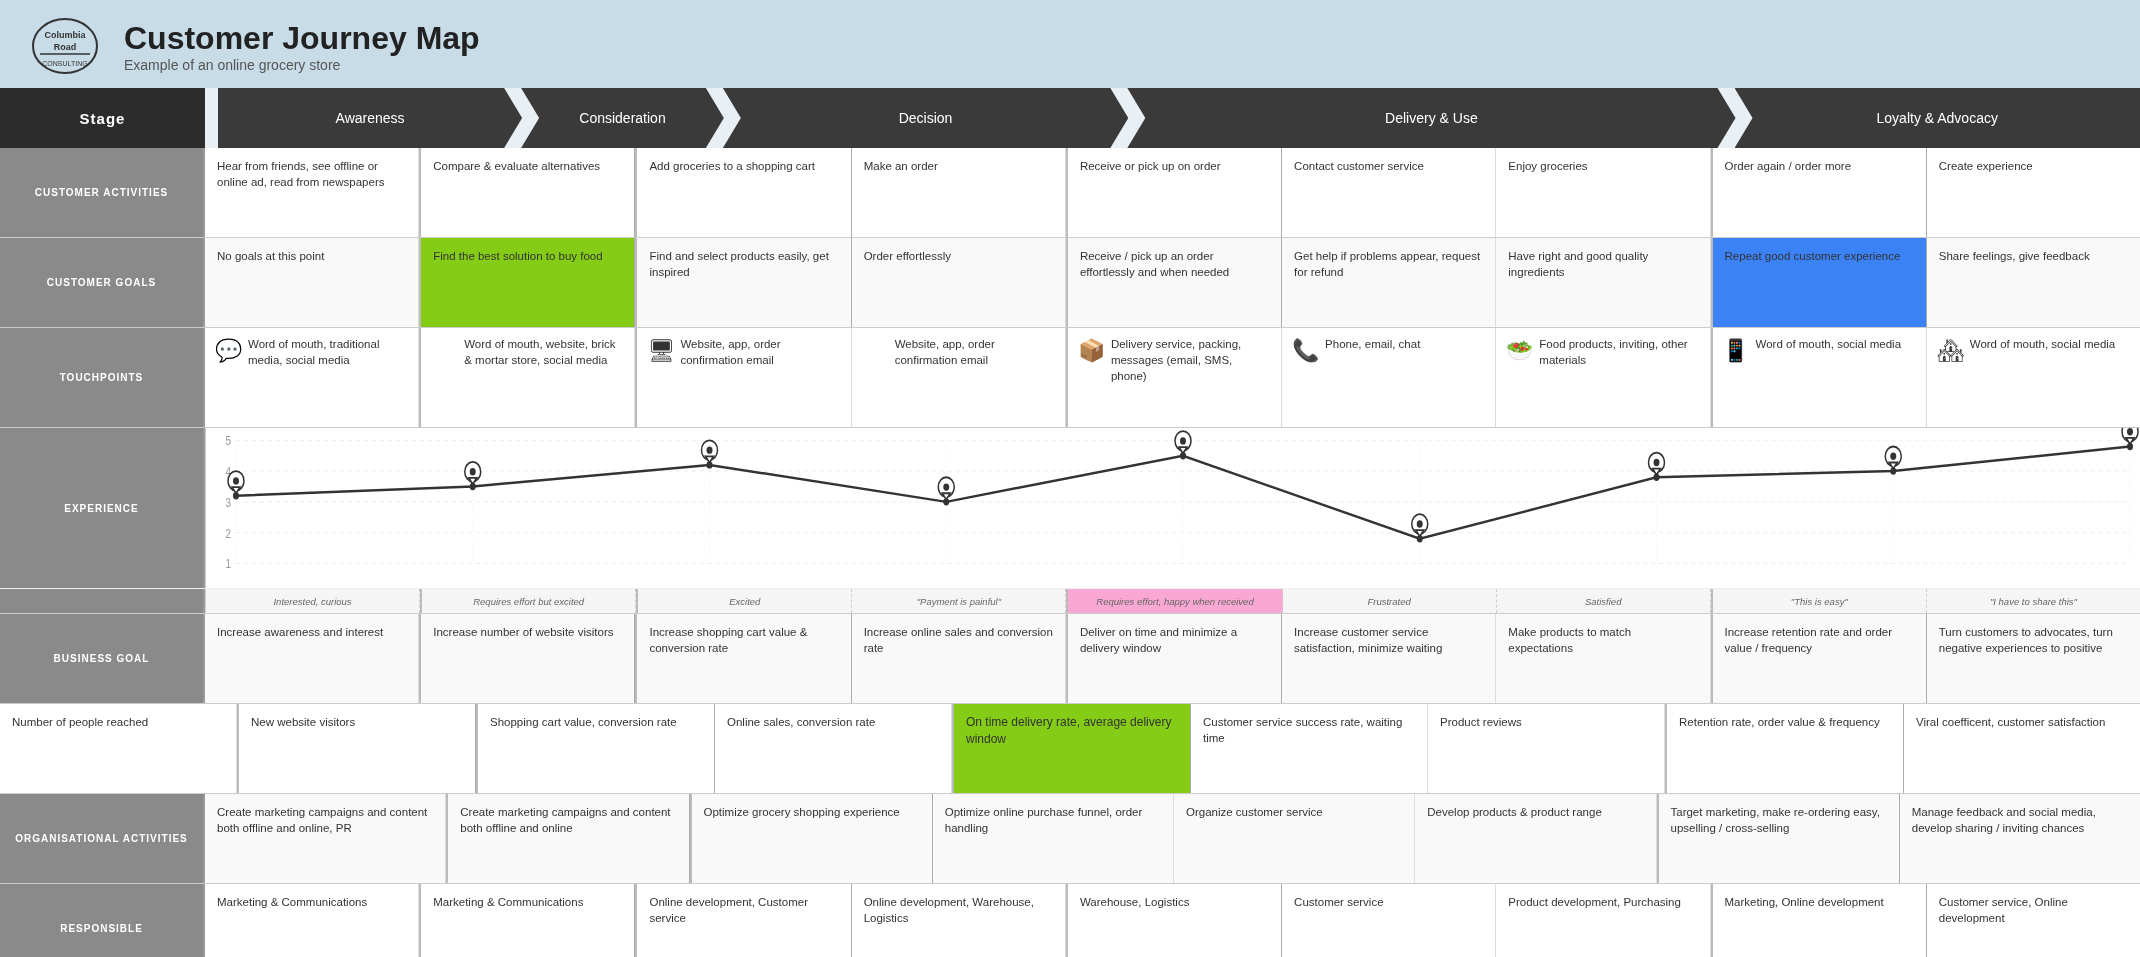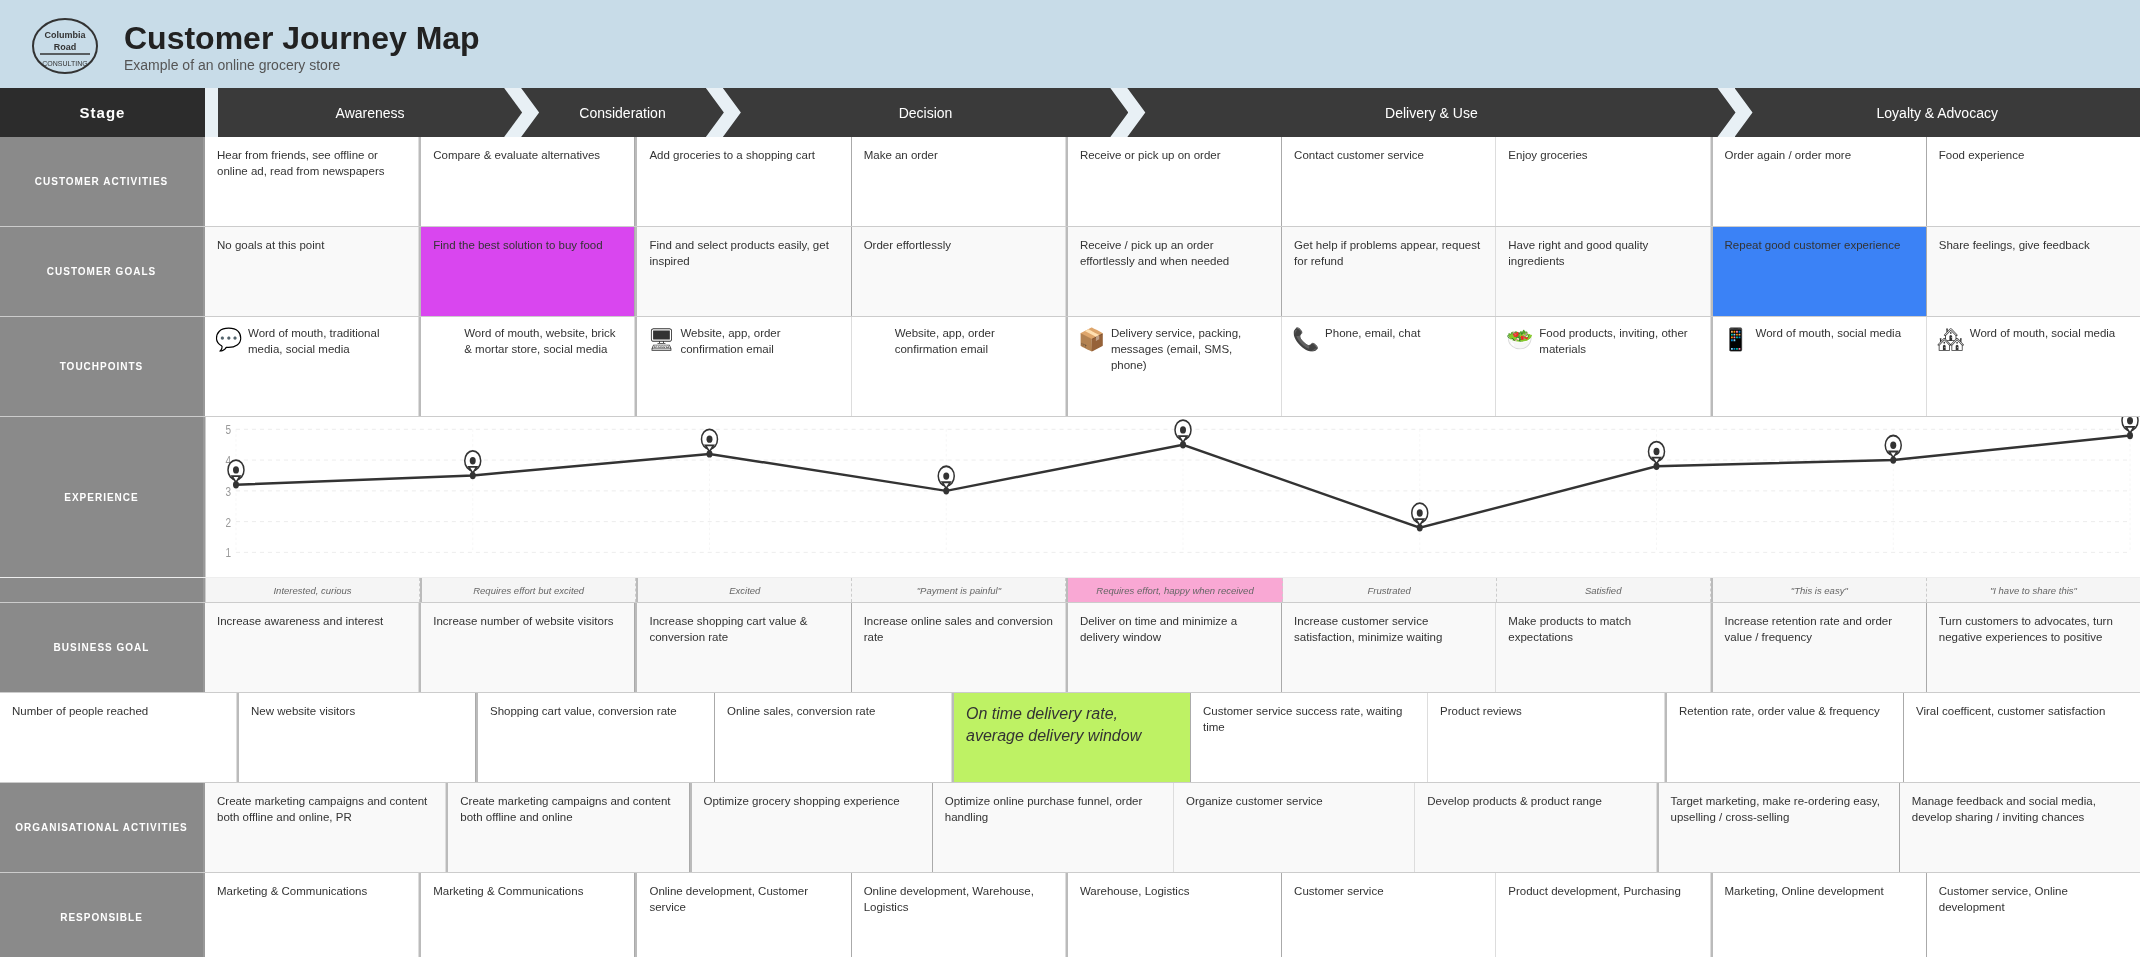--- a/index.html
+++ b/index.html
@@ -12,21 +12,21 @@
       justify-content: center;
     }
     .logo svg { width: 70px; height: 60px; }
     .title-block {}
     .main-title { font-size: 32px; font-weight: bold; color: #222; }
     .sub-title { font-size: 14px; color: #555; }
 
     
     .stage-header {
       display: flex;
-      height: 49px;
+      height: 60px;
     }
     .stage-label-cell {
       width: 205px;
       min-width: 205px;
       background: #2c2c2c;
       color: #fff;
       font-size: 15px;
       font-weight: bold;
       display: flex;
       align-items: center;
@@ -108,28 +108,28 @@
       <div style="width: 205px; min-width: 205px; background: rgb(138, 138, 138); color: rgb(255, 255, 255); font-size: 10px; font-weight: bold; letter-spacing: 1px; display: flex; align-items: center; justify-content: center; text-align: center; padding: 8px; text-transform: uppercase; border-right: 2px solid rgb(153, 153, 153);">CUSTOMER ACTIVITIES</div>
       <div style="flex: 1 1 0%; display: flex;">
         <div style="flex: 1 1 0%; border-right: 1px solid rgb(221, 221, 221); padding: 10px 12px; font-size: 11.5px; color: rgb(51, 51, 51); background: rgb(255, 255, 255); line-height: 1.4; border-left: none;">Hear from friends, see offline or online ad, read from newspapers</div>
         <div style="flex: 1 1 0%; border-right: 1px solid rgb(170, 170, 170); padding: 10px 12px; font-size: 11.5px; color: rgb(51, 51, 51); background: rgb(255, 255, 255); line-height: 1.4; border-left: 2px solid rgb(187, 187, 187);">Compare &amp; evaluate alternatives</div>
         <div style="flex: 1 1 0%; border-right: 1px solid rgb(170, 170, 170); padding: 10px 12px; font-size: 11.5px; color: rgb(51, 51, 51); background: rgb(255, 255, 255); line-height: 1.4; border-left: 2px solid rgb(187, 187, 187);">Add groceries to a shopping cart</div>
         <div style="flex: 1 1 0%; border-right: 1px solid rgb(221, 221, 221); padding: 10px 12px; font-size: 11.5px; color: rgb(51, 51, 51); background: rgb(255, 255, 255); line-height: 1.4; border-left: none;">Make an order</div>
         <div style="flex: 1 1 0%; border-right: 1px solid rgb(170, 170, 170); padding: 10px 12px; font-size: 11.5px; color: rgb(51, 51, 51); background: rgb(255, 255, 255); line-height: 1.4; border-left: 2px solid rgb(187, 187, 187);">Receive or pick up on order</div>
         <div style="flex: 1 1 0%; border-right: 1px solid rgb(221, 221, 221); padding: 10px 12px; font-size: 11.5px; color: rgb(51, 51, 51); background: rgb(255, 255, 255); line-height: 1.4; border-left: none;">Contact customer service</div>
         <div style="flex: 1 1 0%; border-right: 1px solid rgb(221, 221, 221); padding: 10px 12px; font-size: 11.5px; color: rgb(51, 51, 51); background: rgb(255, 255, 255); line-height: 1.4; border-left: none;">Enjoy groceries</div>
         <div style="flex: 1 1 0%; border-right: 1px solid rgb(170, 170, 170); padding: 10px 12px; font-size: 11.5px; color: rgb(51, 51, 51); background: rgb(255, 255, 255); line-height: 1.4; border-left: 2px solid rgb(187, 187, 187);">Order again / order more</div>
-        <div style="flex: 1 1 0%; border-right: none; padding: 10px 12px; font-size: 11.5px; color: rgb(51, 51, 51); background: rgb(255, 255, 255); line-height: 1.4; border-left: none;">Food experience</div>
+        <div style="flex: 1 1 0%; border-right: none; padding: 10px 12px; font-size: 11.5px; color: rgb(51, 51, 51); background: rgb(255, 255, 255); line-height: 1.4; border-left: none;">Create experience</div>
       </div>
     </div>
     <div style="display: flex; border-bottom: 1px solid rgb(204, 204, 204); min-height: 90px;">
       <div style="width: 205px; min-width: 205px; background: rgb(138, 138, 138); color: rgb(255, 255, 255); font-size: 10px; font-weight: bold; letter-spacing: 1px; display: flex; align-items: center; justify-content: center; text-align: center; padding: 8px; text-transform: uppercase; border-right: 2px solid rgb(153, 153, 153);">CUSTOMER GOALS</div>
       <div style="flex: 1 1 0%; display: flex;">
         <div style="flex: 1 1 0%; border-right: 1px solid rgb(221, 221, 221); padding: 10px 12px; font-size: 11.5px; color: rgb(51, 51, 51); background: rgb(249, 249, 249); line-height: 1.4; border-left: none;">No goals at this point</div>
-        <div style="flex: 1 1 0%; border-right: 1px solid rgb(170, 170, 170); padding: 10px 12px; font-size: 11.5px; color: rgb(51, 51, 51); background: #d946ef; line-height: 1.4; border-left: 2px solid rgb(187, 187, 187);">Find the best solution to buy food</div>
+        <div style="flex: 1 1 0%; border-right: 1px solid rgb(170, 170, 170); padding: 10px 12px; font-size: 11.5px; color: rgb(51, 51, 51); background: #84cc16; line-height: 1.4; border-left: 2px solid rgb(187, 187, 187);">Find the best solution to buy food</div>
         <div style="flex: 1 1 0%; border-right: 1px solid rgb(170, 170, 170); padding: 10px 12px; font-size: 11.5px; color: rgb(51, 51, 51); background: rgb(249, 249, 249); line-height: 1.4; border-left: 2px solid rgb(187, 187, 187);">Find and select products easily, get inspired</div>
         <div style="flex: 1 1 0%; border-right: 1px solid rgb(221, 221, 221); padding: 10px 12px; font-size: 11.5px; color: rgb(51, 51, 51); background: rgb(249, 249, 249); line-height: 1.4; border-left: none;">Order effortlessly</div>
         <div style="flex: 1 1 0%; border-right: 1px solid rgb(170, 170, 170); padding: 10px 12px; font-size: 11.5px; color: rgb(51, 51, 51); background: rgb(249, 249, 249); line-height: 1.4; border-left: 2px solid rgb(187, 187, 187);">Receive / pick up an order effortlessly and when needed</div>
         <div style="flex: 1 1 0%; border-right: 1px solid rgb(221, 221, 221); padding: 10px 12px; font-size: 11.5px; color: rgb(51, 51, 51); background: rgb(249, 249, 249); line-height: 1.4; border-left: none;">Get help if problems appear, request for refund</div>
         <div style="flex: 1 1 0%; border-right: 1px solid rgb(221, 221, 221); padding: 10px 12px; font-size: 11.5px; color: rgb(51, 51, 51); background: rgb(249, 249, 249); line-height: 1.4; border-left: none;">Have right and good quality ingredients</div>
         <div style="flex: 1 1 0%; border-right: 1px solid rgb(170, 170, 170); padding: 10px 12px; font-size: 11.5px; color: rgb(51, 51, 51); background: #3b82f6; line-height: 1.4; border-left: 2px solid rgb(187, 187, 187);">Repeat good customer experience</div>
         <div style="flex: 1 1 0%; border-right: none; padding: 10px 12px; font-size: 11.5px; color: rgb(51, 51, 51); background: rgb(249, 249, 249); line-height: 1.4; border-left: none;">Share feelings, give feedback</div>
       </div>
     </div>
     <div style="display: flex; border-bottom: 1px solid rgb(204, 204, 204); min-height: 100px;">
@@ -287,21 +287,21 @@
         <div style="flex: 1 1 0%; border-right: 1px solid rgb(170, 170, 170); padding: 10px 12px; font-size: 11.5px; color: rgb(51, 51, 51); background: rgb(249, 249, 249); line-height: 1.4; border-left: 2px solid rgb(187, 187, 187);">Increase retention rate and order value / frequency</div>
         <div style="flex: 1 1 0%; border-right: none; padding: 10px 12px; font-size: 11.5px; color: rgb(51, 51, 51); background: rgb(249, 249, 249); line-height: 1.4; border-left: none;">Turn customers to advocates, turn negative experiences to positive</div>
       </div>
     </div>
     <div style="display: flex; border-bottom: 1px solid rgb(204, 204, 204); min-height: 90px;">
       <div style="flex: 1 1 0%; display: flex;">
         <div style="flex: 1 1 0%; border-right: 1px solid rgb(221, 221, 221); padding: 10px 12px; font-size: 11.5px; color: rgb(51, 51, 51); background: rgb(255, 255, 255); line-height: 1.4; border-left: none;">Number of people reached</div>
         <div style="flex: 1 1 0%; border-right: 1px solid rgb(170, 170, 170); padding: 10px 12px; font-size: 11.5px; color: rgb(51, 51, 51); background: rgb(255, 255, 255); line-height: 1.4; border-left: 2px solid rgb(187, 187, 187);">New website visitors</div>
         <div style="flex: 1 1 0%; border-right: 1px solid rgb(170, 170, 170); padding: 10px 12px; font-size: 11.5px; color: rgb(51, 51, 51); background: rgb(255, 255, 255); line-height: 1.4; border-left: 2px solid rgb(187, 187, 187);">Shopping cart value, conversion rate</div>
         <div style="flex: 1 1 0%; border-right: 1px solid rgb(221, 221, 221); padding: 10px 12px; font-size: 11.5px; color: rgb(51, 51, 51); background: rgb(255, 255, 255); line-height: 1.4; border-left: none;">Online sales, conversion rate</div>
-        <div style="flex: 1 1 0%; border-right: 1px solid rgb(170, 170, 170); padding: 10px 12px; font-size: 16px; color: rgb(51, 51, 51); background: #bef264; line-height: 1.4; border-left: 2px solid rgb(187, 187, 187); font-style: italic;">On time delivery rate, average delivery window</div>
+        <div style="flex: 1 1 0%; border-right: 1px solid rgb(170, 170, 170); padding: 10px 12px; font-size: 12px; color: rgb(51, 51, 51); background: #84cc16; line-height: 1.4; border-left: 2px solid rgb(187, 187, 187);">On time delivery rate, average delivery window</div>
         <div style="flex: 1 1 0%; border-right: 1px solid rgb(221, 221, 221); padding: 10px 12px; font-size: 11.5px; color: rgb(51, 51, 51); background: rgb(255, 255, 255); line-height: 1.4; border-left: none;">Customer service success rate, waiting time</div>
         <div style="flex: 1 1 0%; border-right: 1px solid rgb(221, 221, 221); padding: 10px 12px; font-size: 11.5px; color: rgb(51, 51, 51); background: rgb(255, 255, 255); line-height: 1.4; border-left: none;">Product reviews</div>
         <div style="flex: 1 1 0%; border-right: 1px solid rgb(170, 170, 170); padding: 10px 12px; font-size: 11.5px; color: rgb(51, 51, 51); background: rgb(255, 255, 255); line-height: 1.4; border-left: 2px solid rgb(187, 187, 187);">Retention rate, order value &amp; frequency</div>
         <div style="flex: 1 1 0%; border-right: none; padding: 10px 12px; font-size: 11.5px; color: rgb(51, 51, 51); background: rgb(255, 255, 255); line-height: 1.4; border-left: none;">Viral coefficent, customer satisfaction</div>
       </div>
     </div>
     <div style="display: flex; border-bottom: 1px solid rgb(204, 204, 204); min-height: 90px;">
       <div style="width: 205px; min-width: 205px; background: rgb(138, 138, 138); color: rgb(255, 255, 255); font-size: 10px; font-weight: bold; letter-spacing: 1px; display: flex; align-items: center; justify-content: center; text-align: center; padding: 8px; text-transform: uppercase; border-right: 2px solid rgb(153, 153, 153);">ORGANISATIONAL ACTIVITIES</div>
       <div style="flex: 1 1 0%; display: flex;">
         <div style="flex: 1 1 0%; border-right: 1px solid rgb(221, 221, 221); padding: 10px 12px; font-size: 11.5px; color: rgb(51, 51, 51); background: rgb(249, 249, 249); line-height: 1.4; border-left: none;">Create marketing campaigns and content both offline and online, PR</div>

